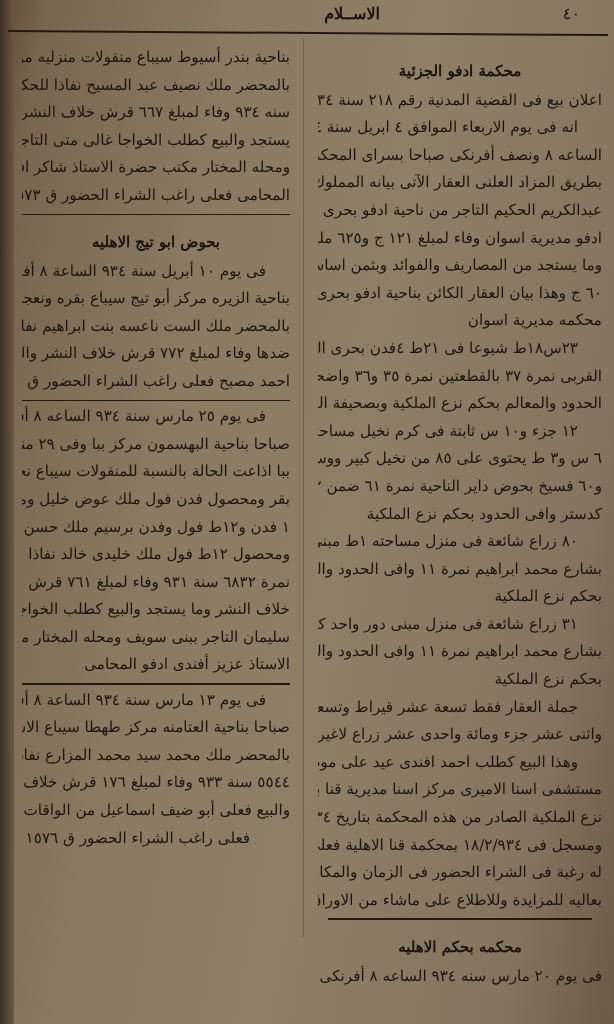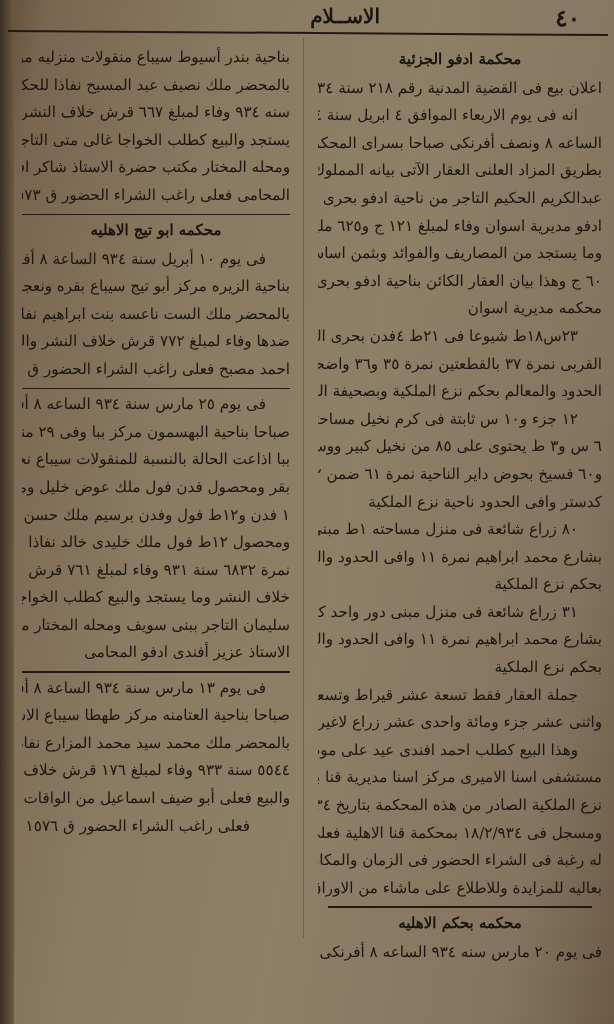--- a/index.html
+++ b/index.html
@@ -7,27 +7,27 @@
     width:614px; height:1024px; overflow:hidden;
     background: linear-gradient(100deg, #5e4a36 0%, #7a6650 6%, #8a7a62 30%, #8e7f67 55%, #857560 85%, #6c5a46 100%);
     font-family: "DejaVu Serif", serif;
     color:#1c140e;
     position:relative;
   }
   .page { position:absolute; left:0; top:0; width:614px; height:1024px; }
   .left-edge { position:absolute; left:0; top:0; width:14px; height:1024px;
     background:linear-gradient(90deg,#3c2e22,#6a5a46); }
   .header { position:absolute; top:4px; left:60px; width:520px; height:30px; direction:rtl; }
-  .page-num { position:absolute; right:0; top:0; font-size:23px; font-weight:bold; }
-  .running-title { position:absolute; right:200px; top:0; font-size:20px; font-weight:bold; letter-spacing:1px; }
+  .page-num { position:absolute; right:0; top:0; font-size:16px; font-weight:normal; }
+  .running-title { position:absolute; right:200px; top:0; font-size:16px; font-weight:bold; letter-spacing:1px; }
   .header-rule { position:absolute; left:0; top:30px; width:600px; height:2px; background:#241a12; transform:rotate(0.4deg); }
   .col { position:absolute; direction:rtl; text-align:justify; font-size:15.2px; line-height:27.6px; }
   .col-right { left:318px; top:44px; width:284px; }
   .col-left { left:22px; top:44px; width:268px; }
-  .notice-title { text-align:center; font-weight:bold; font-size:15px; margin:2px 0 1px; }
+  .notice-title { text-align:center; font-weight:bold; font-size:15px; margin:14px 0 1px; }
   .line { display:block; white-space:nowrap; overflow:hidden; }
   .indent { padding-right:24px; }
   .sig { padding-right:40px; }
   .col-divider { position:absolute; left:303px; top:38px; width:1px; height:900px; background:rgba(30,20,10,0.25); }
 </style>
 </head>
 <body>
 
 <div class="page">
   <div class="left-edge"></div>
@@ -51,21 +51,21 @@
       <span class="line">ادفو مديرية اسوان وفاء لمبلغ ١٢١ ج و٦٢٥ مليم</span>
       <span class="line">وما يستجد من المصاريف والفوائد وبثمن اساسى قدره</span>
       <span class="line">٦٠ ج وهذا بيان العقار الكائن بناحية ادفو بحرى مركز</span>
       <span class="line">محكمه مديرية اسوان</span>
       <span class="line indent">٢٣س١٨ط شيوعا فى ٢١ط ٤فدن بحرى الشبراوى</span>
       <span class="line">القربى نمرة ٣٧ بالقطعتين نمرة ٣٥ و٣٦ واضحتين</span>
       <span class="line">الحدود والمعالم بحكم نزع الملكية وبصحيفة الدعوى</span>
       <span class="line indent">١٢ جزء و١٠ س ثابتة فى كرم نخيل مساحته</span>
       <span class="line">٦ س و٣ ط يحتوى على ٨٥ من نخيل كبير ووسط</span>
       <span class="line">و٦٠ فسيخ بحوض داير الناحية نمرة ٦١ ضمن ١٢</span>
-      <span class="line">كدستر وافى الحدود ناحية نزع الملكية</span>
+      <span class="line">كدستر وافى الحدود بحكم نزع الملكية</span>
       <span class="line indent">٨٠ زراع شائعة فى منزل مساحته ١ط مبنى دورين</span>
       <span class="line">بشارع محمد ابراهيم نمرة ١١ وافى الحدود والمعالم</span>
       <span class="line">بحكم نزع الملكية</span>
       <span class="line indent">٣١ زراع شائعة فى منزل مبنى دور واحد كائن</span>
       <span class="line">بشارع محمد ابراهيم نمرة ١١ وافى الحدود والمعالم</span>
       <span class="line">بحكم نزع الملكية</span>
       <span class="line indent">جملة العقار فقط تسعة عشر قيراط وتسعة اسهم</span>
       <span class="line">واثنى عشر جزء ومائة واحدى عشر زراع لاغير</span>
       <span class="line indent">وهذا البيع كطلب احمد افندى عيد على موظف</span>
       <span class="line">مستشفى اسنا الاميرى مركز اسنا مديرية قنا بناء على حكم</span>
@@ -85,21 +85,21 @@
     <div class="notice">
       <span class="line">بناحية بندر أسيوط سيباع منقولات منزليه موضحه</span>
       <span class="line">بالمحضر ملك نصيف عبد المسيح نفاذا للحكم نمرة ١٤٢</span>
       <span class="line">سنه ٩٣٤ وفاء لمبلغ ٦٦٧ قرش خلاف النشر وما</span>
       <span class="line">يستجد والبيع كطلب الخواجا غالى متى التاجر بأسيوط</span>
       <span class="line">ومحله المختار مكتب حضرة الاستاذ شاكر افندى الشباع</span>
       <span class="line">المحامى فعلى راغب الشراء الحضور ق ١٥٧٣</span>
     </div>
     <div style="height:1.5px;background:#241a12;margin:4px 0 2px;"></div>
     <div class="notice">
-      <div class="notice-title">محكمه ابو تيج الاهليه</div>
+      <div class="notice-title">بحوض ابو تيج الاهليه</div>
       <span class="line indent">فى يوم ١٠ أبريل سنة ٩٣٤ الساعة ٨ أفرنكى صباحا</span>
       <span class="line">بناحية الزيره مركز أبو تيج سيباع بقره ونعجة موضحتين</span>
       <span class="line">بالمحضر ملك الست ناعسه بنت ابراهيم نفاذا للحكم الصادر</span>
       <span class="line">ضدها وفاء لمبلغ ٧٧٢ قرش خلاف النشر والبيع كطلب</span>
       <span class="line">احمد مصبح فعلى راغب الشراء الحضور ق ١٥٧٤</span>
     </div>
     <div style="height:1.5px;background:#241a12;margin:4px 0 2px;"></div>
     <div class="notice">
       <span class="line indent">فى يوم ٢٥ مارس سنة ٩٣٤ الساعه ٨ أفرنكى</span>
       <span class="line">صباحا بناحية البهسمون مركز ببا وفى ٢٩ منه بسوق</span>

